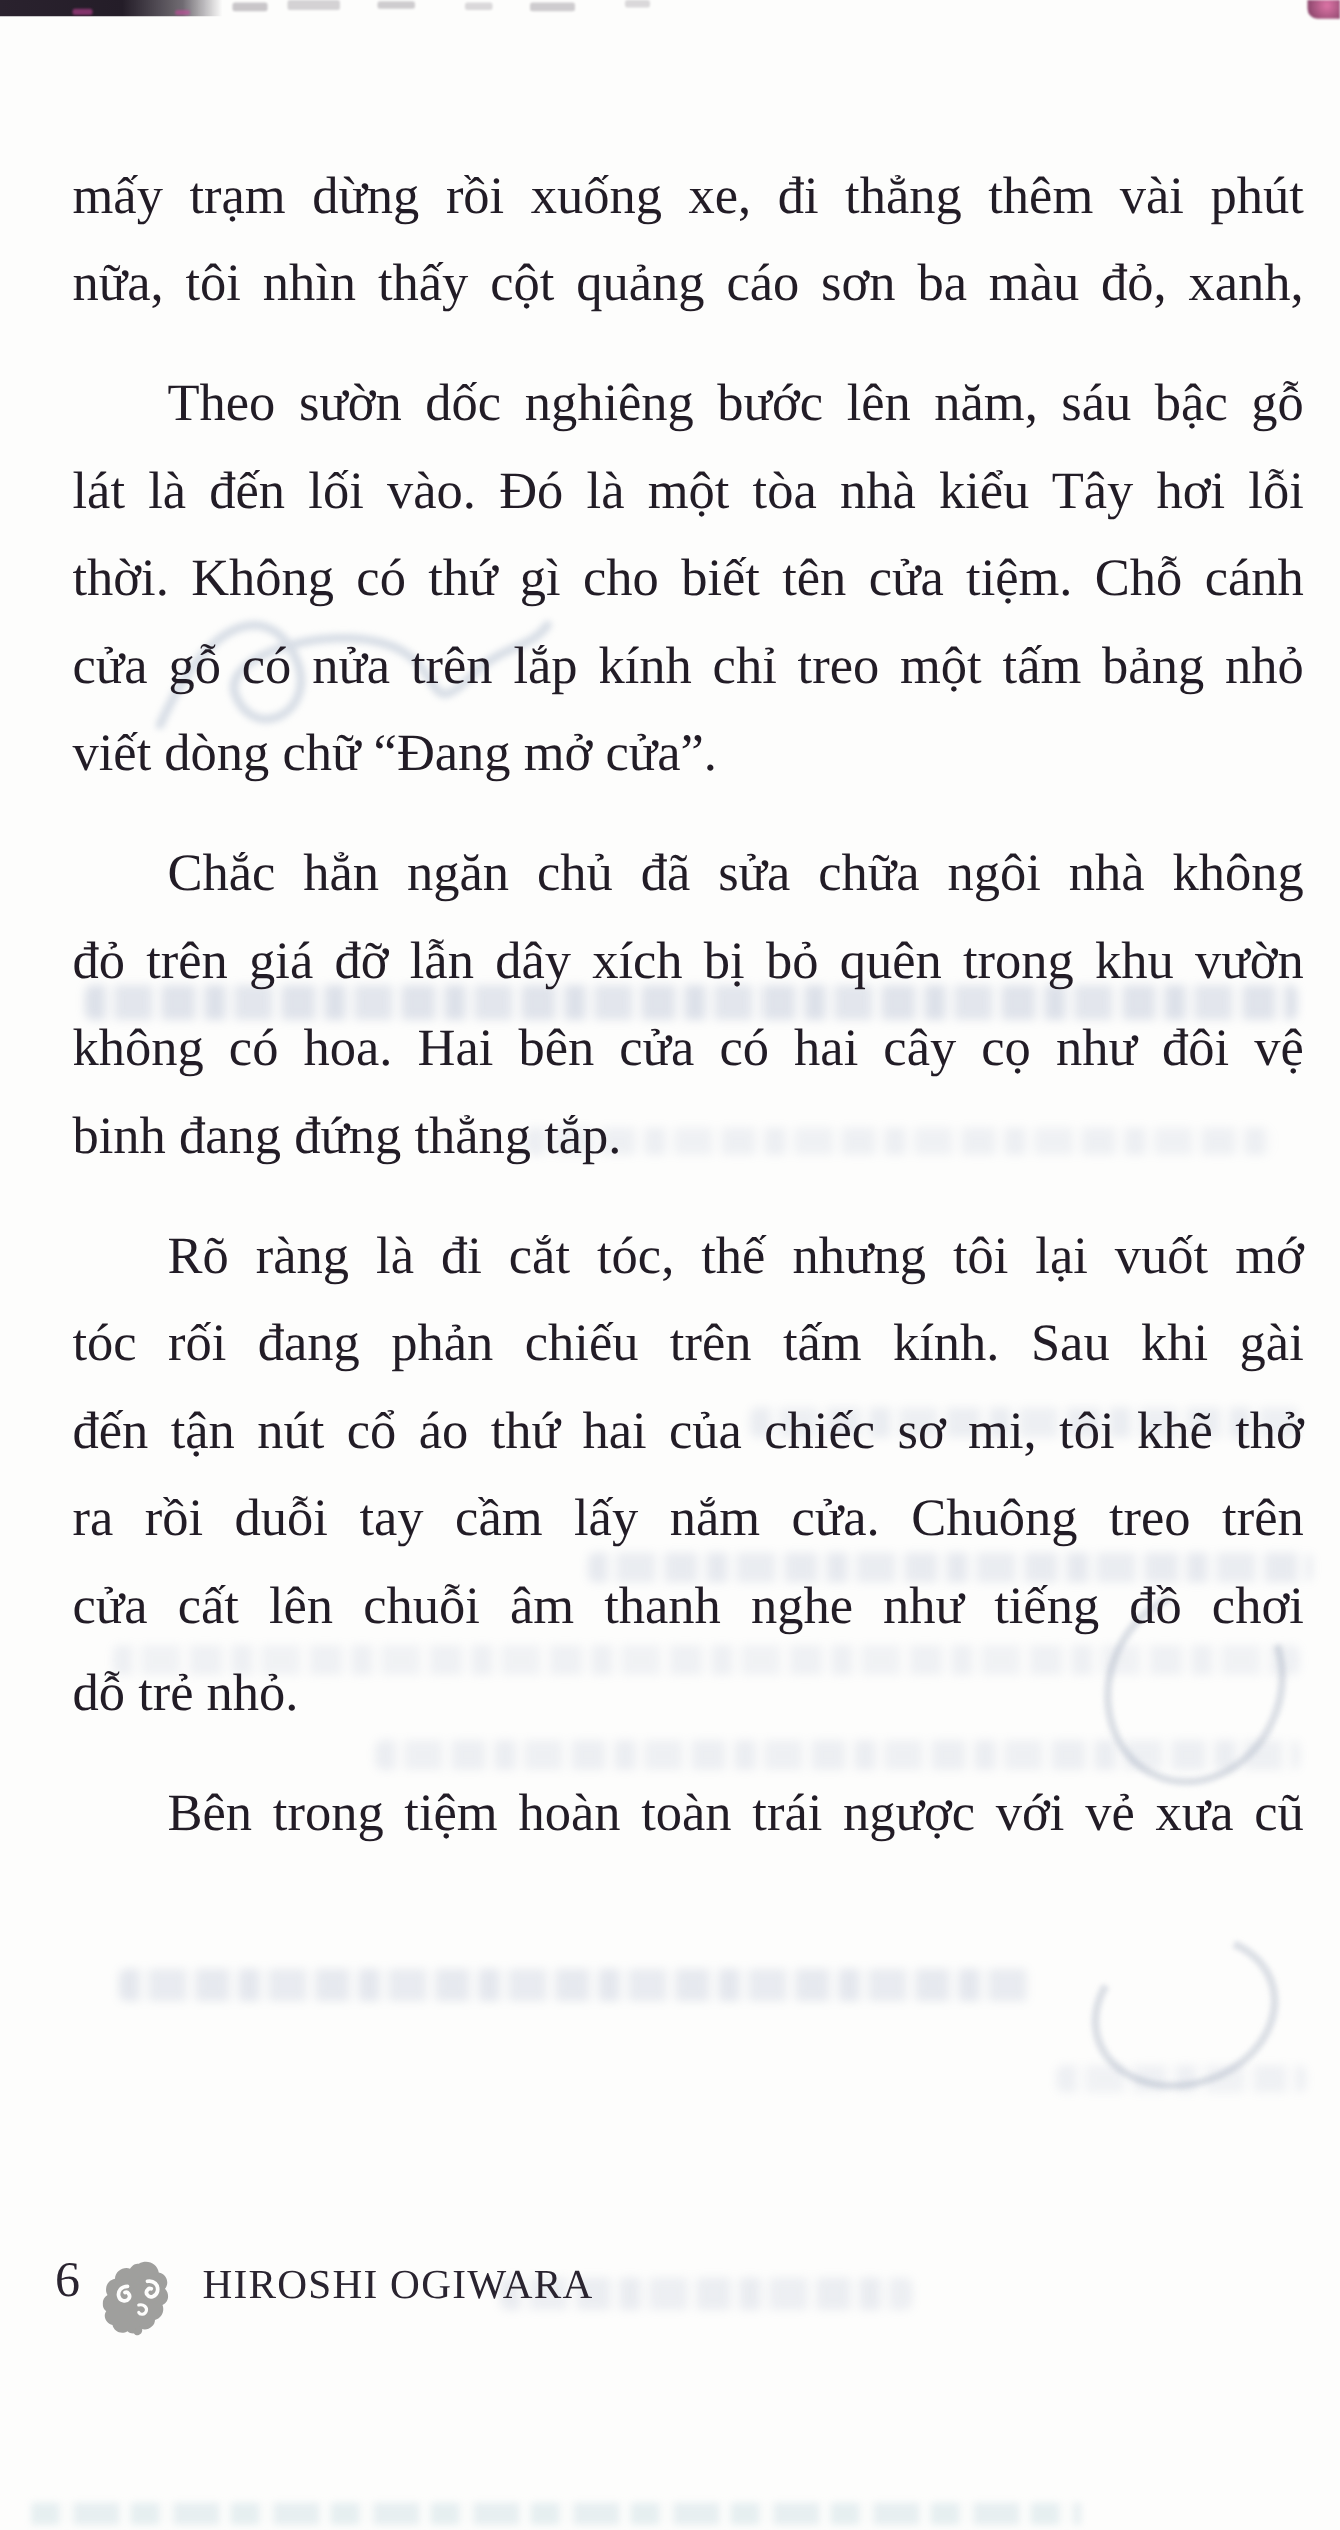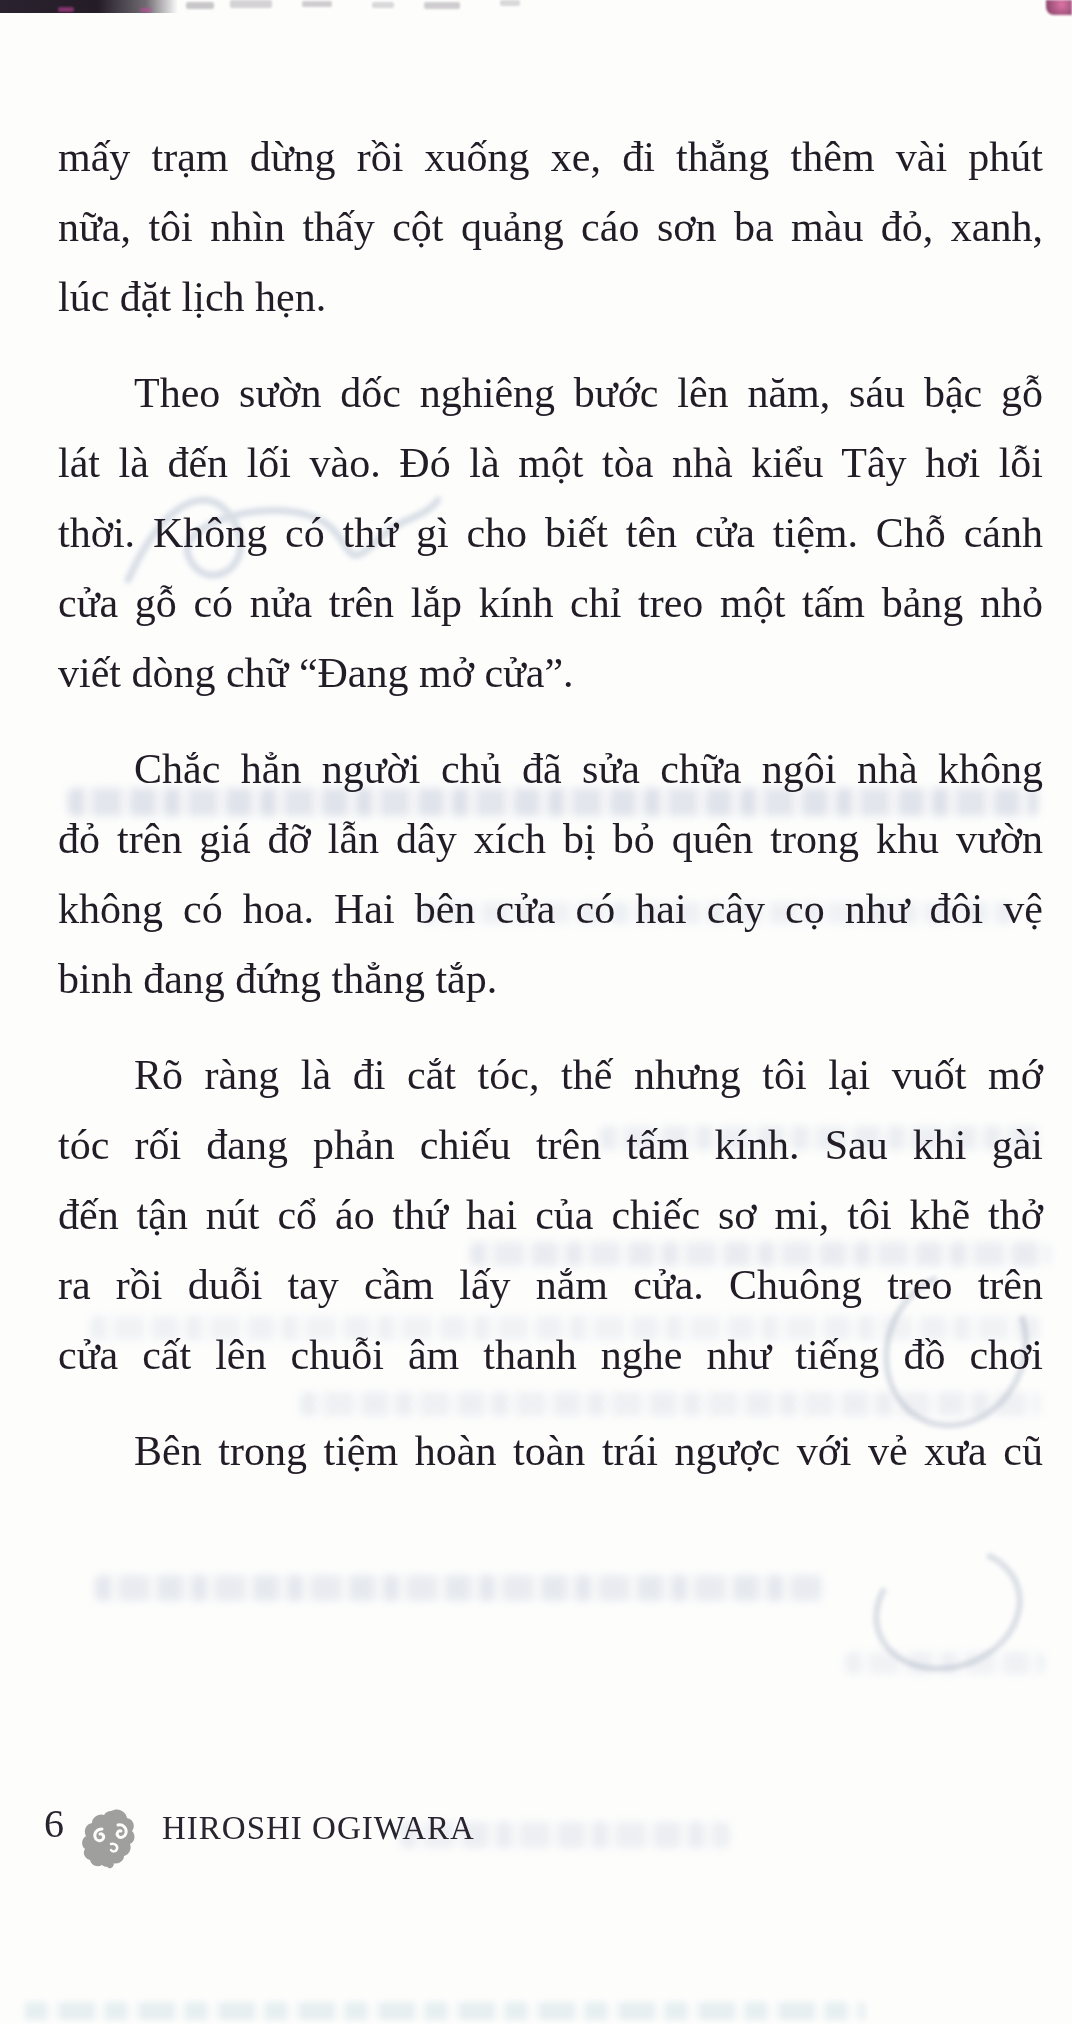--- a/index.html
+++ b/index.html
@@ -102,41 +102,41 @@
   <div class="artifact ghost-swirl" style="left:885px;top:1268px;width:130px;height:150px;"></div>
   <div class="artifact ghost-swirl" style="left:872px;top:1548px;width:140px;height:110px;transform:rotate(-18deg);"></div>
   <div class="artifact ghost-line" style="left:400px;top:1822px;width:330px;height:26px;opacity:.33;"></div>
   <div class="artifact bottom-smudge"></div>
 
   <main>
     <div id="text-block" class="text-column">
         <div class="paragraph">
           <div class="line">mấy trạm dừng rồi xuống xe, đi thẳng thêm vài phút</div>
           <div class="line">nữa, tôi nhìn thấy cột quảng cáo sơn ba màu đỏ, xanh,</div>
-          <div class="line no-just">lúc đặt lịch hẹn.</div>
         </div>
         <div class="paragraph">
           <div class="line indent">Theo sườn dốc nghiêng bước lên năm, sáu bậc gỗ</div>
           <div class="line">lát là đến lối vào. Đó là một tòa nhà kiểu Tây hơi lỗi</div>
           <div class="line">thời. Không có thứ gì cho biết tên cửa tiệm. Chỗ cánh</div>
           <div class="line">cửa gỗ có nửa trên lắp kính chỉ treo một tấm bảng nhỏ</div>
           <div class="line no-just">viết dòng chữ “Đang mở cửa”.</div>
         </div>
         <div class="paragraph">
-          <div class="line indent">Chắc hẳn người chủ đã sửa chữa ngôi nhà không</div>
+          <div class="line indent">Chắc hẳn ngăn chủ đã sửa chữa ngôi nhà không</div>
           <div class="line">đỏ trên giá đỡ lẫn dây xích bị bỏ quên trong khu vườn</div>
           <div class="line">không có hoa. Hai bên cửa có hai cây cọ như đôi vệ</div>
           <div class="line no-just">binh đang đứng thẳng tắp.</div>
         </div>
         <div class="paragraph">
           <div class="line indent">Rõ ràng là đi cắt tóc, thế nhưng tôi lại vuốt mớ</div>
           <div class="line">tóc rối đang phản chiếu trên tấm kính. Sau khi gài</div>
           <div class="line">đến tận nút cổ áo thứ hai của chiếc sơ mi, tôi khẽ thở</div>
           <div class="line">ra rồi duỗi tay cầm lấy nắm cửa. Chuông treo trên</div>
           <div class="line">cửa cất lên chuỗi âm thanh nghe như tiếng đồ chơi</div>
+          <div class="line no-just">dỗ trẻ nhỏ.</div>
         </div>
         <div class="paragraph">
           <div class="line indent">Bên trong tiệm hoàn toàn trái ngược với vẻ xưa cũ</div>
         </div>
       </div>
   </main>
 
   <div class="footer">
     <span class="page-number">6</span>
     <span class="ornament">

